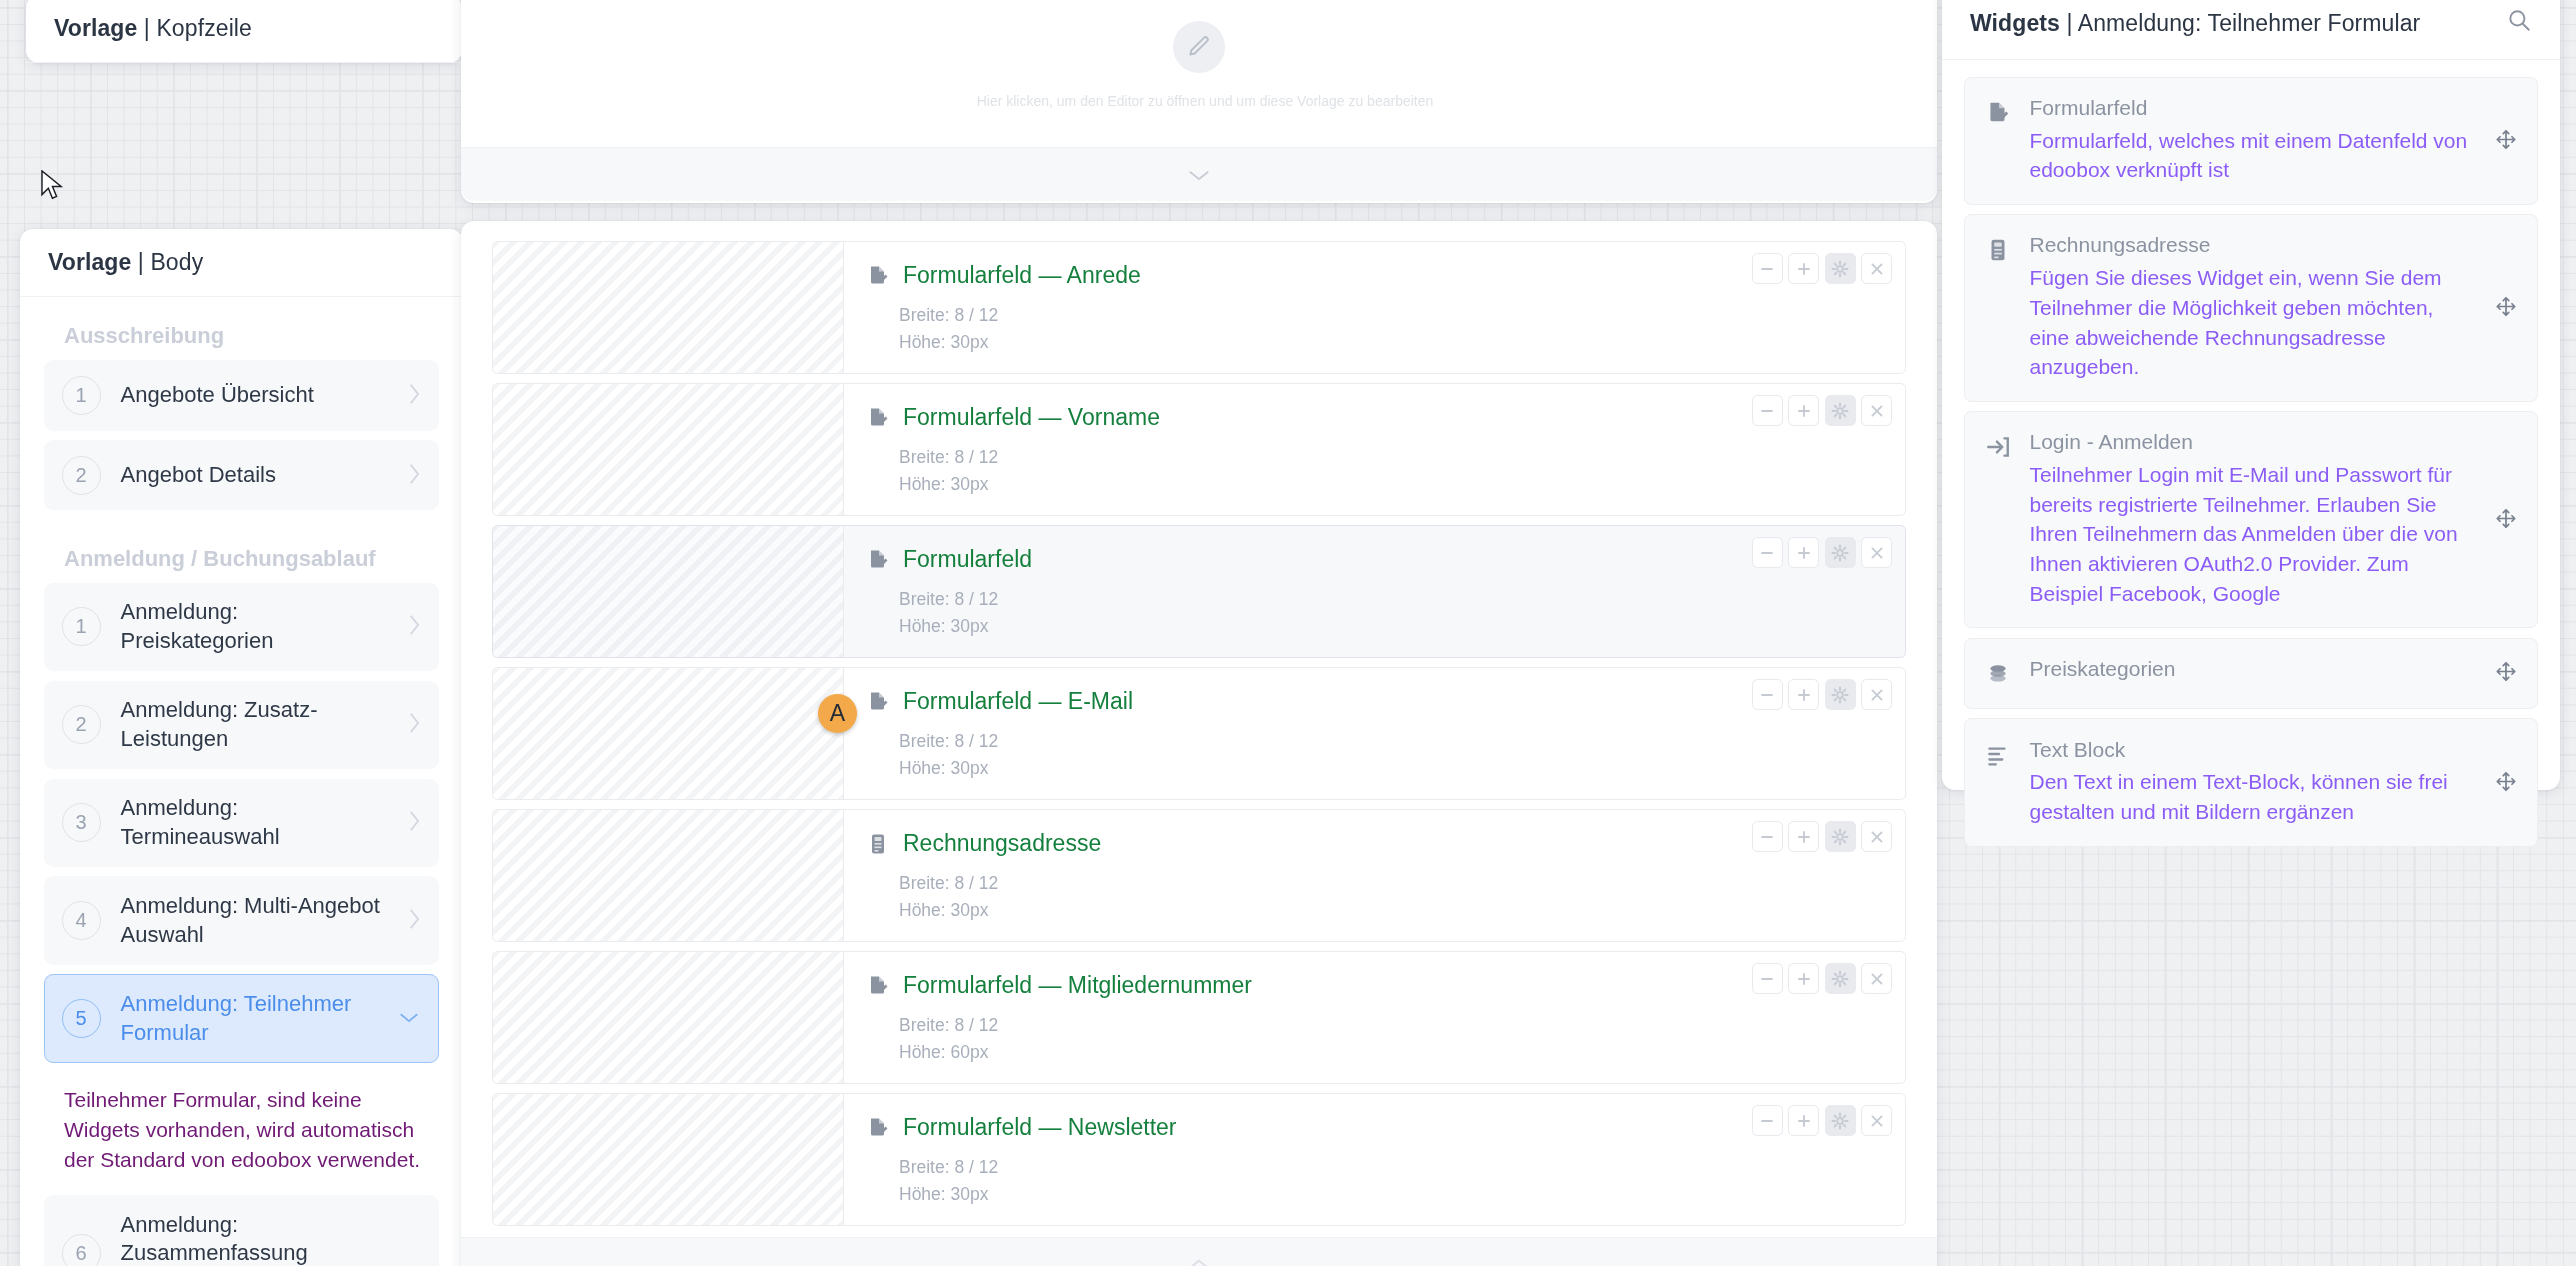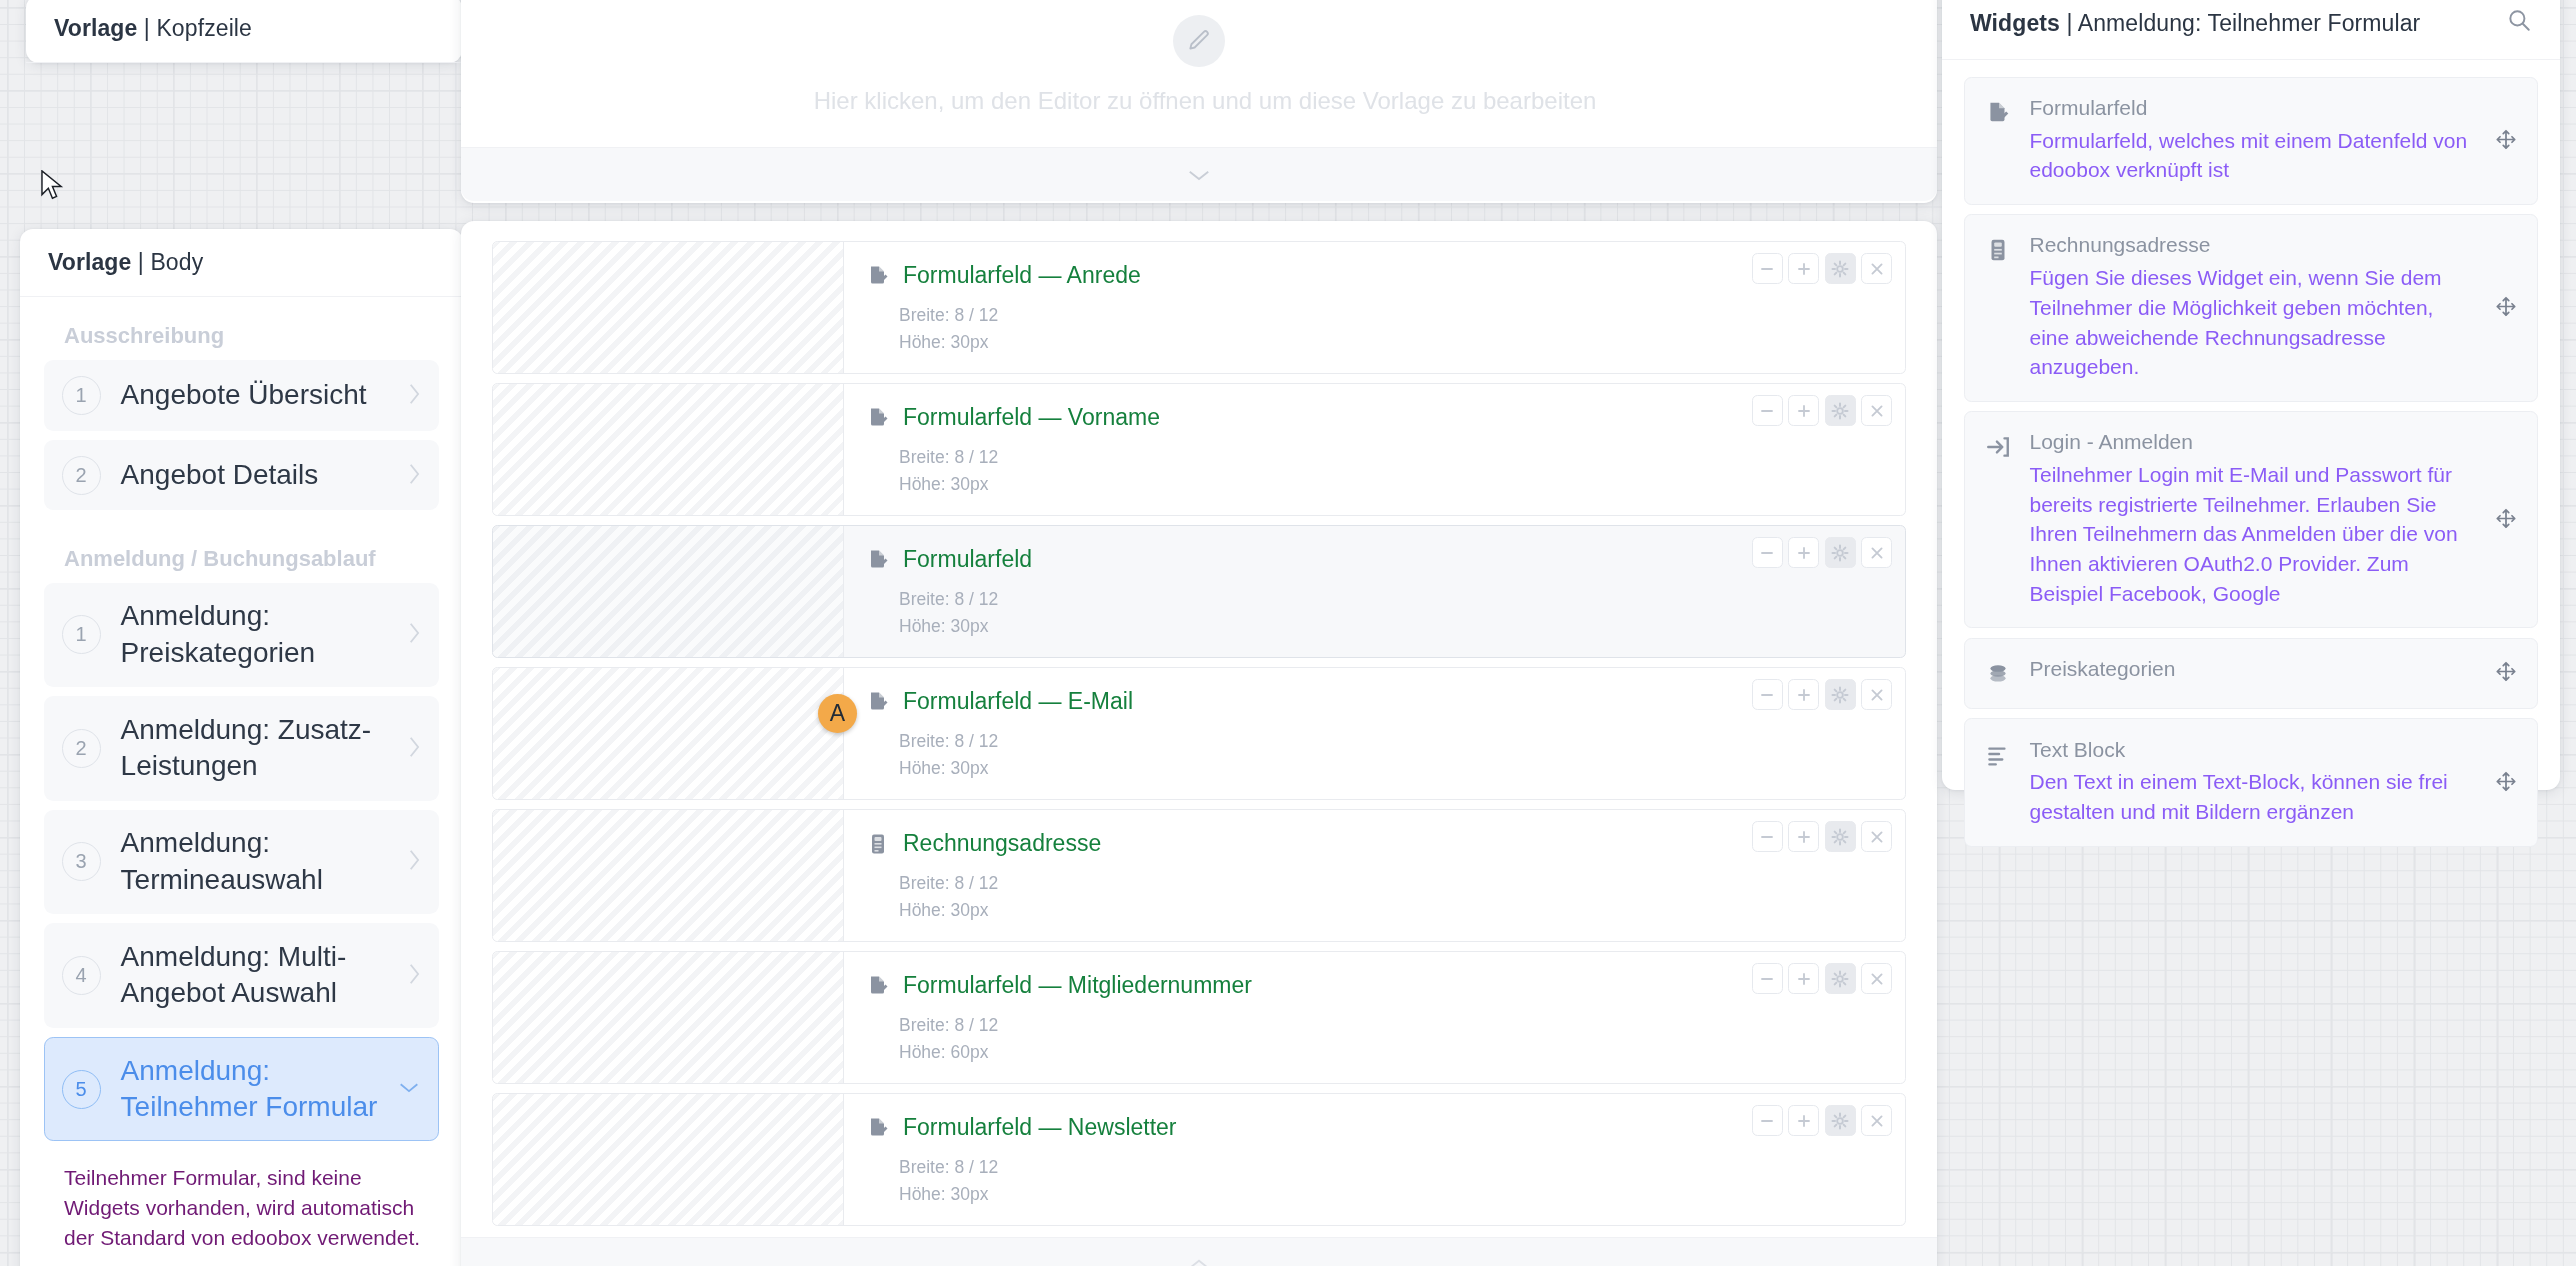--- a/index.html
+++ b/index.html
@@ -57,36 +57,36 @@
     background: #f7f8fa; border-radius: 9.2px;
     padding: 14.8px 16.6px; margin-bottom: 9.2px;
     border: 0.9px solid transparent;
   }
   .sb-item .num {
     flex: 0 0 auto; width: 39px; height: 39px; border-radius: 50%;
     border: 1.5px solid #dfe3e9; color: #9aa3b0;
     display: flex; align-items: center; justify-content: center;
     font-size: 20px;
   }
-  .sb-item .lbl { flex: 1 1 auto; font-size: 28px; color: #2e3846; line-height: 1.3; }
+  .sb-item .lbl { flex: 1 1 auto; font-size: 22px; color: #2e3846; line-height: 1.3; }
   .sb-item .chev { flex: 0 0 auto; color: #d2d7df; }
   .sb-item.selected { background: #ddeafd; border-color: #9cc3f5; }
   .sb-item.selected .num { border-color: #8fbdf5; color: #4b8dea; }
   .sb-item.selected .lbl { color: #4b8dea; }
   .sb-item.selected .chev { color: #7fb0ef; }
   .sb-desc { font-size: 21px; color: #701a75; line-height: 1.42; padding: 13px 18.5px 20px 20px; }
 
   
   #center-top { left: 461px; top: -16.6px; width: 1476px; height: 220px; border-radius: 0 0 13px 13px; }
   .editor-empty { height: 164px; display: flex; flex-direction: column; align-items: center; justify-content: center; gap: 20px; }
   .pencil-circle {
     width: 52px; height: 52px; border-radius: 50%; background: #edeff2;
     display: flex; align-items: center; justify-content: center;
   }
-  .editor-empty .cap { font-size: 24px; color: #dfe2e7; margin-left: 12px; }
+  .editor-empty .cap { font-size: 14px; color: #dfe2e7; margin-left: 12px; }
   .collapse-bar {
     height: 54px; background: #f7f8fa; border-top: 0.9px solid #f0f1f4;
     border-radius: 0 0 13px 13px;
     display: flex; align-items: center; justify-content: center;
   }
 
   #center-main { left: 461px; top: 221px; width: 1476px; height: 1070px; border-radius: 13px; }
   .rows-wrap { padding: 20px 31px 0 31px; }
   .wrow {
     position: relative; display: flex; align-items: stretch;

